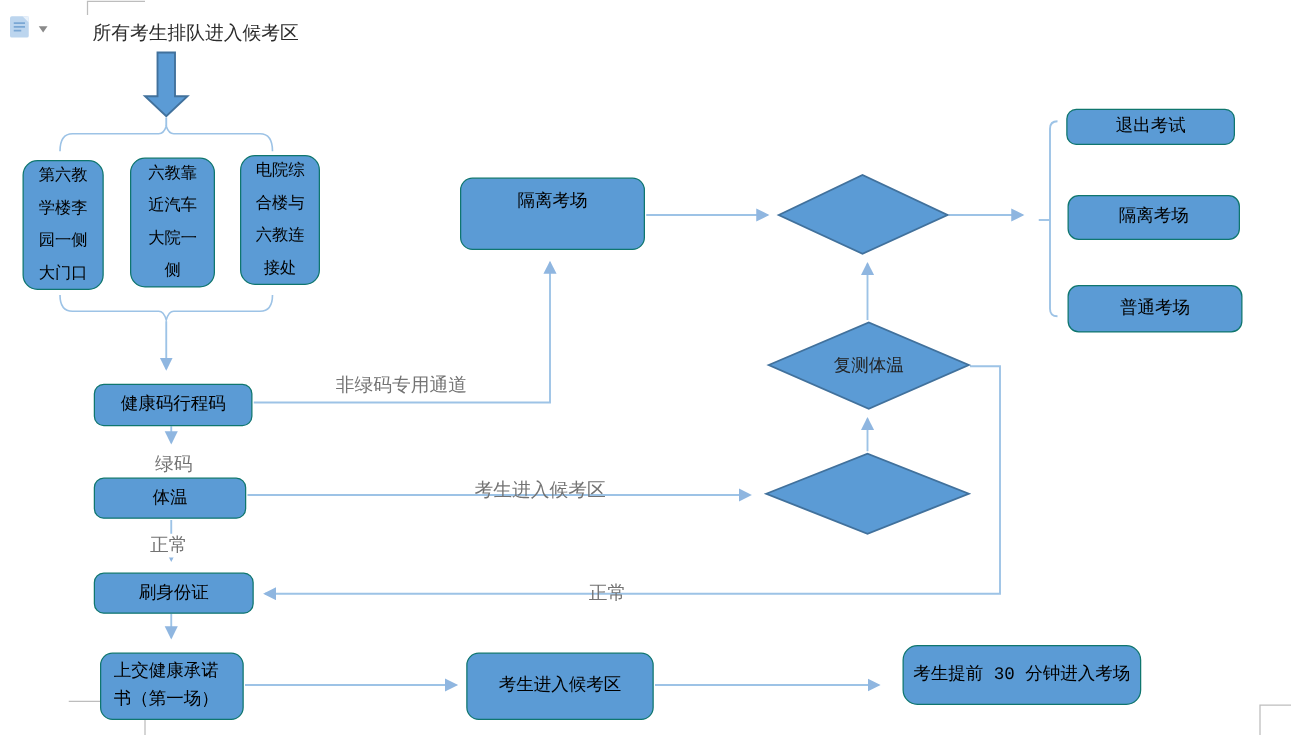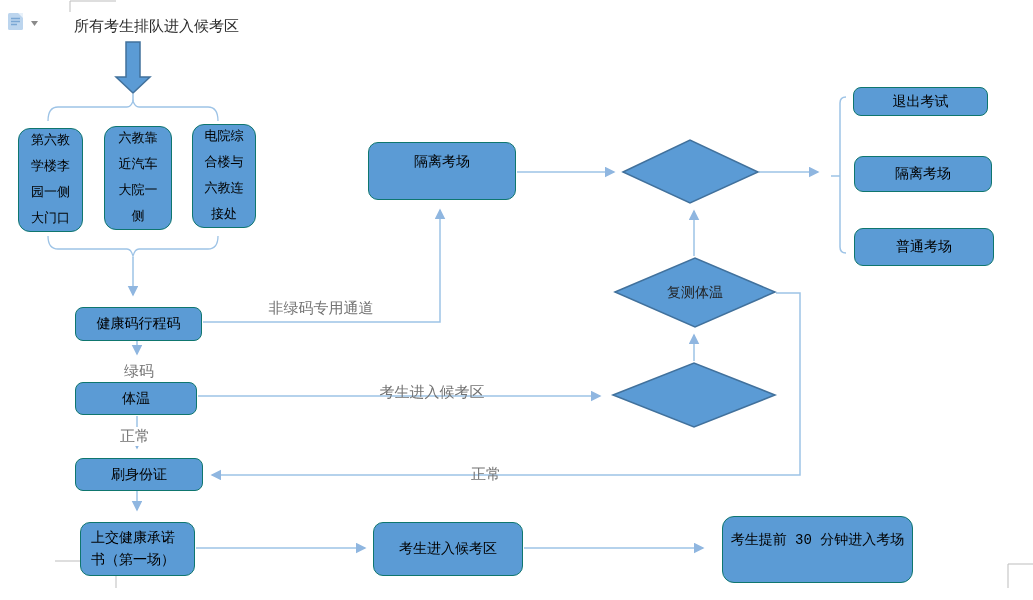--- a/index.html
+++ b/index.html
@@ -100,21 +100,21 @@
   <div class="abs node rounded" style="left:368px; top:142px; width:148px; height:58px; border-radius:10px; align-items:flex-start; padding-top:9px;">隔离考场</div>
 
   <div class="abs node rounded" style="left:75px; top:382px; width:122px; height:33px; border-radius:8px;">体温</div>
 
   <div class="abs node rounded" style="left:75px; top:458px; width:128px; height:33px; border-radius:8px;">刷身份证</div>
 
   <div class="abs node rounded" style="left:80px; top:522px; width:115px; height:54px; border-radius:10px; text-align:left; padding:0 10px; line-height:22px;">上交健康承诺书（第一场）</div>
 
   <div class="abs node rounded" style="left:373px; top:522px; width:150px; height:54px; border-radius:10px;">考生进入候考区</div>
 
-  <div class="abs node rounded" style="left:722px; top:516px; width:191px; height:67px; border-radius:12px; align-items:flex-start; padding-top:13px;">考生提前 30 分钟进入考场</div>
+  <div class="abs node rounded" style="left:722px; top:516px; width:191px; height:48px; border-radius:12px; align-items:flex-start; padding-top:13px;">考生提前 30 分钟进入考场</div>
 
   <div class="abs node rounded" style="left:853px; top:87px; width:135px; height:29px; border-radius:8px;">退出考试</div>
   <div class="abs node rounded" style="left:854px; top:156px; width:138px; height:36px;">隔离考场</div>
   <div class="abs node rounded" style="left:854px; top:228px; width:140px; height:38px;">普通考场</div>
 
   <div class="abs diamond-label" style="left:615px; top:258px; width:160px; height:69px;">复测体温</div>
 
   <div class="abs edge-label" style="left:262px; top:299px; width:118px;">非绿码专用通道</div>
   <div class="abs edge-label" style="left:122px; top:362px; width:34px;">绿码</div>
   <div class="abs edge-label" style="left:368px; top:383px; width:128px;">考生进入候考区</div>

